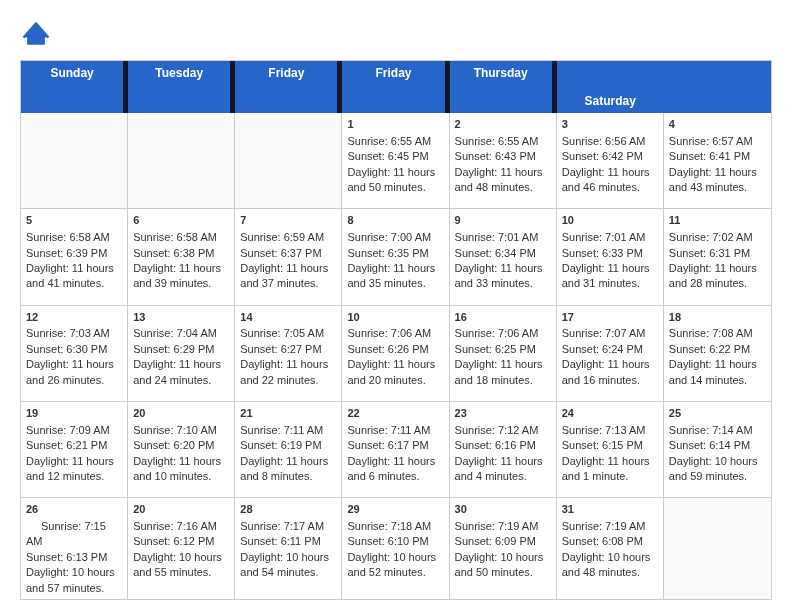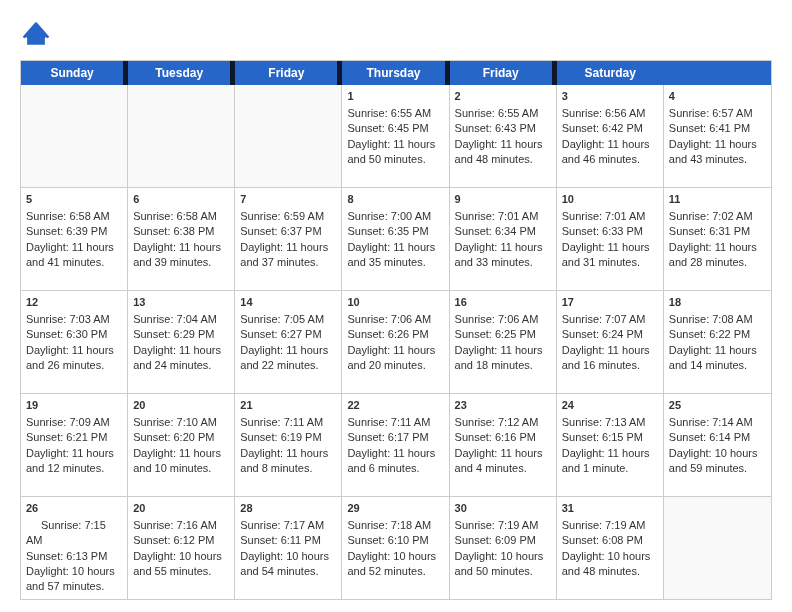--- a/index.html
+++ b/index.html
@@ -72,21 +72,21 @@
       background: #2566c8;
     }
     .cal-header-cell {
       color: #fff;
       font-size: 12px;
       font-weight: bold;
       text-align: center;
       padding: 5px 2px;
       border-right: 5px solid #0f172a;
     }
-    .cal-header-cell:last-child { border-right: none; }
+    .cal-header-cell:last-child { border-right: none; margin-top: 28px; }
     .cal-body {
       flex: 1;
       display: flex;
       flex-direction: column;
     }
     .cal-row {
       display: grid;
       grid-template-columns: repeat(7, 1fr);
       flex: 1;
       border-bottom: 1px solid #ccc;
@@ -137,22 +137,22 @@
       <div class="title-month"></div>
       <div class="title-location"></div>
     </div>
   </div>
 
   <div class="calendar">
     <div class="cal-header-row">
         <div class="cal-header-cell">Sunday</div>
         <div class="cal-header-cell">Tuesday</div>
         <div class="cal-header-cell">Friday</div>
+        <div class="cal-header-cell">Friday</div>
         <div class="cal-header-cell">Thursday</div>
-        <div class="cal-header-cell">Friday</div>
         <div class="cal-header-cell">Saturday</div>
       </div>
     <div class="cal-body">
         <div class="cal-row">
           <div class="cal-cell empty"></div>
           <div class="cal-cell empty"></div>
           <div class="cal-cell empty"></div>
           <div class="cal-cell"><span class="day-num">1</span><span class="cell-text" style="white-space: pre-line;">Sunrise: 6:55 AM
 Sunset: 6:45 PM
 Daylight: 11 hours

